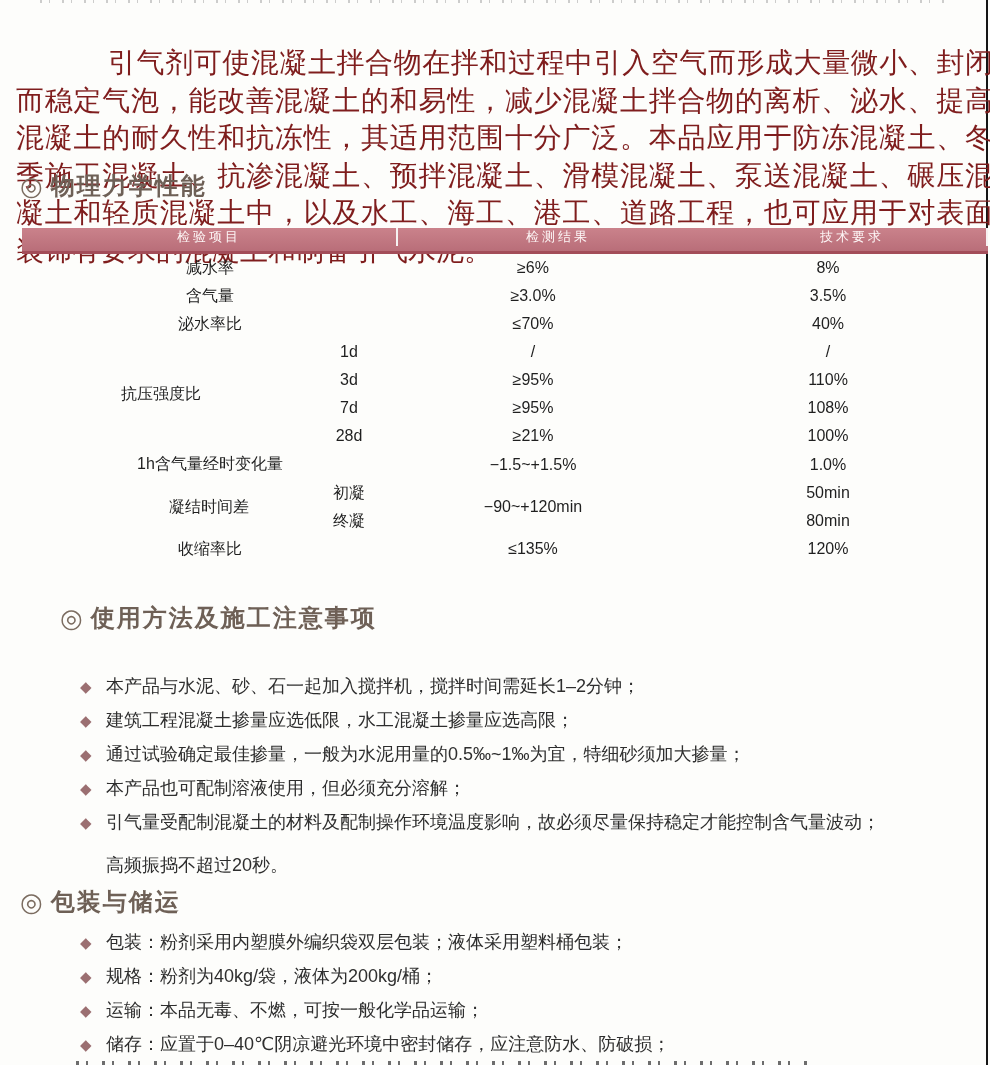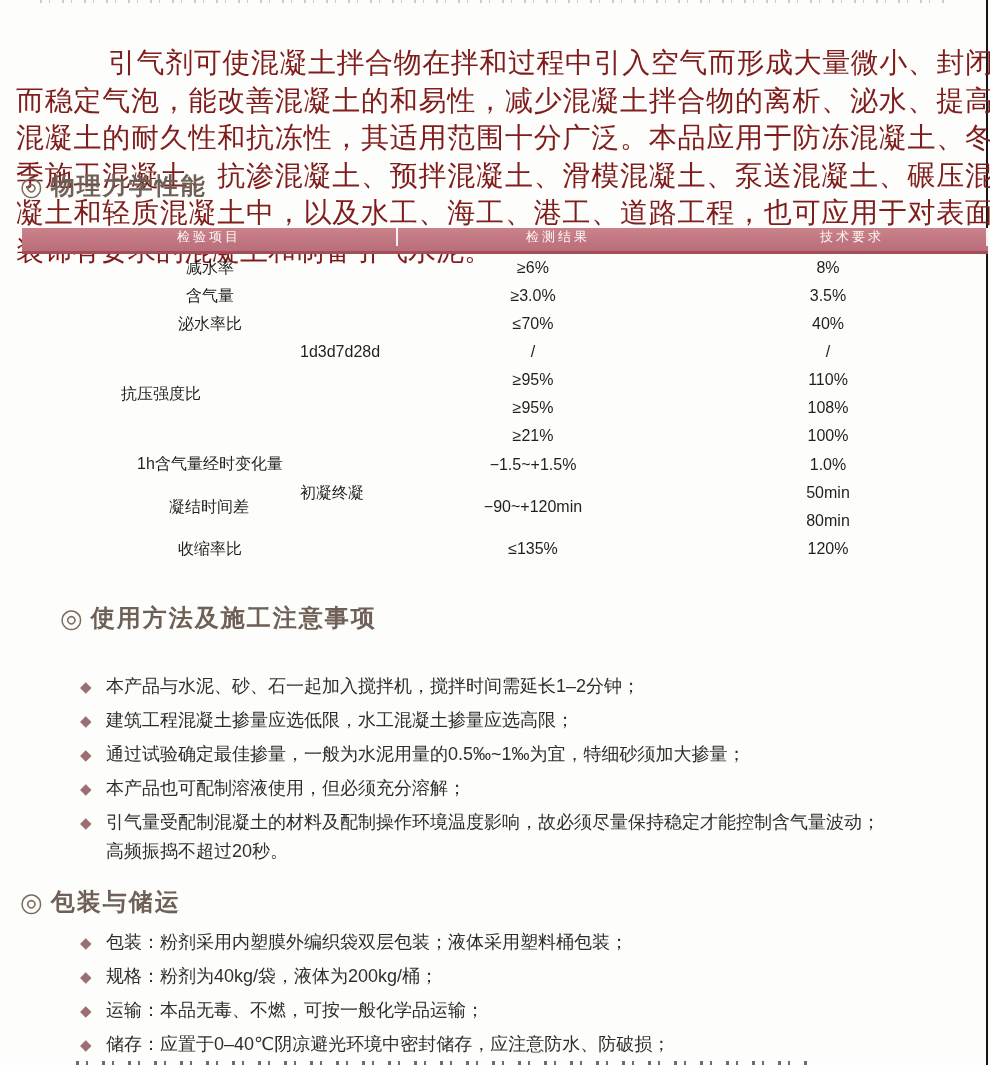--- a/index.html
+++ b/index.html
@@ -45,40 +45,40 @@
   .hc2{width:270px;border-right:2px solid #f6f2f2;}
   .hc3{width:320px;}
   .t-row{display:flex;height:28px;justify-content:space-between;}
   .t-row .c1{width:376px;}
   .t-row .c2{width:270px;}
   .t-row .c3{width:320px;}
   .cell{display:flex;align-items:center;justify-content:center;text-align:center;}
   .t-group{display:flex;}
   .g-col1{width:376px;display:flex;}
   .g-main{flex:0 0 278px;display:flex;align-items:center;justify-content:center;}
-  .g-sub{flex:1;display:flex;}
+  .g-sub{flex:1;display:flex;flex-direction:column;}
   .g-sub .srow{height:28px;display:flex;align-items:center;justify-content:center;}
   .g-col2{width:270px;display:flex;flex-direction:column;}
   .g-col2 .srow{height:28px;display:flex;align-items:center;justify-content:center;}
   .g-col2.merged{justify-content:center;align-items:center;flex-direction:row;}
   .g-col3{width:320px;display:flex;flex-direction:column;}
   .g-col3 .srow{height:28px;display:flex;align-items:center;justify-content:center;}
   .strength{height:112px;}
   .setting{height:56px;}
   .setting .g-main{padding-left:96px;box-sizing:border-box;}
   .row-1h{height:29px;}
 
   
   .bullets{position:absolute;left:80px;width:890px;}
   .b-usage{top:676px;}
   .b-packaging{top:932px;}
   .b-item{display:flex;margin-bottom:13px;font-size:18px;color:#2e2e2e;line-height:21px;}
   .b-item .diamond{flex:0 0 26px;color:#9b6f71;font-size:15px;line-height:21px;}
   .b-item .b-text{flex:1;}
-  .b-item .cont{display:block;margin-top:8px;}
+  .b-item .cont{display:block;margin-top:22px;}
 </style>
 </head>
 <body>
 
 <div class="clip-strip clip-top">
     <div class="marks"></div>
   </div>
 <div class="right-rule"></div>
 
 <p class="intro">引气剂可使混凝土拌合物在拌和过程中引入空气而形成大量微小、封闭而稳定气泡，能改善混凝土的和易性，减少混凝土拌合物的离析、泌水、提高混凝土的耐久性和抗冻性，其适用范围十分广泛。本品应用于防冻混凝土、冬季施工混凝土、抗渗混凝土、预拌混凝土、滑模混凝土、泵送混凝土、碾压混凝土和轻质混凝土中，以及水工、海工、港工、道路工程，也可应用于对表面装饰有要求的混凝土和制备引气水泥。</p>

